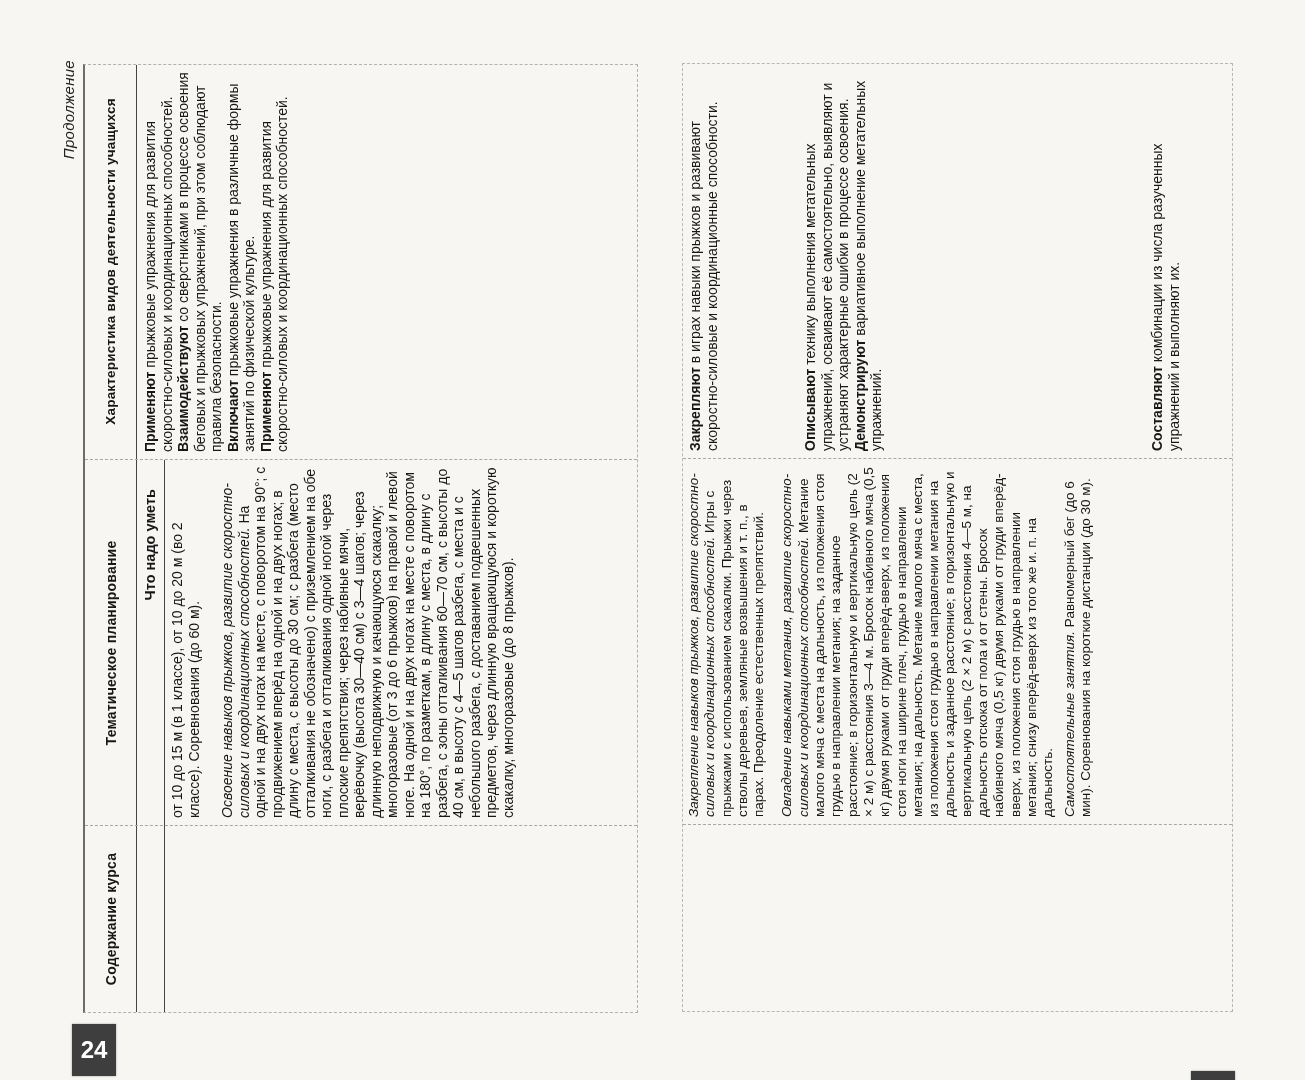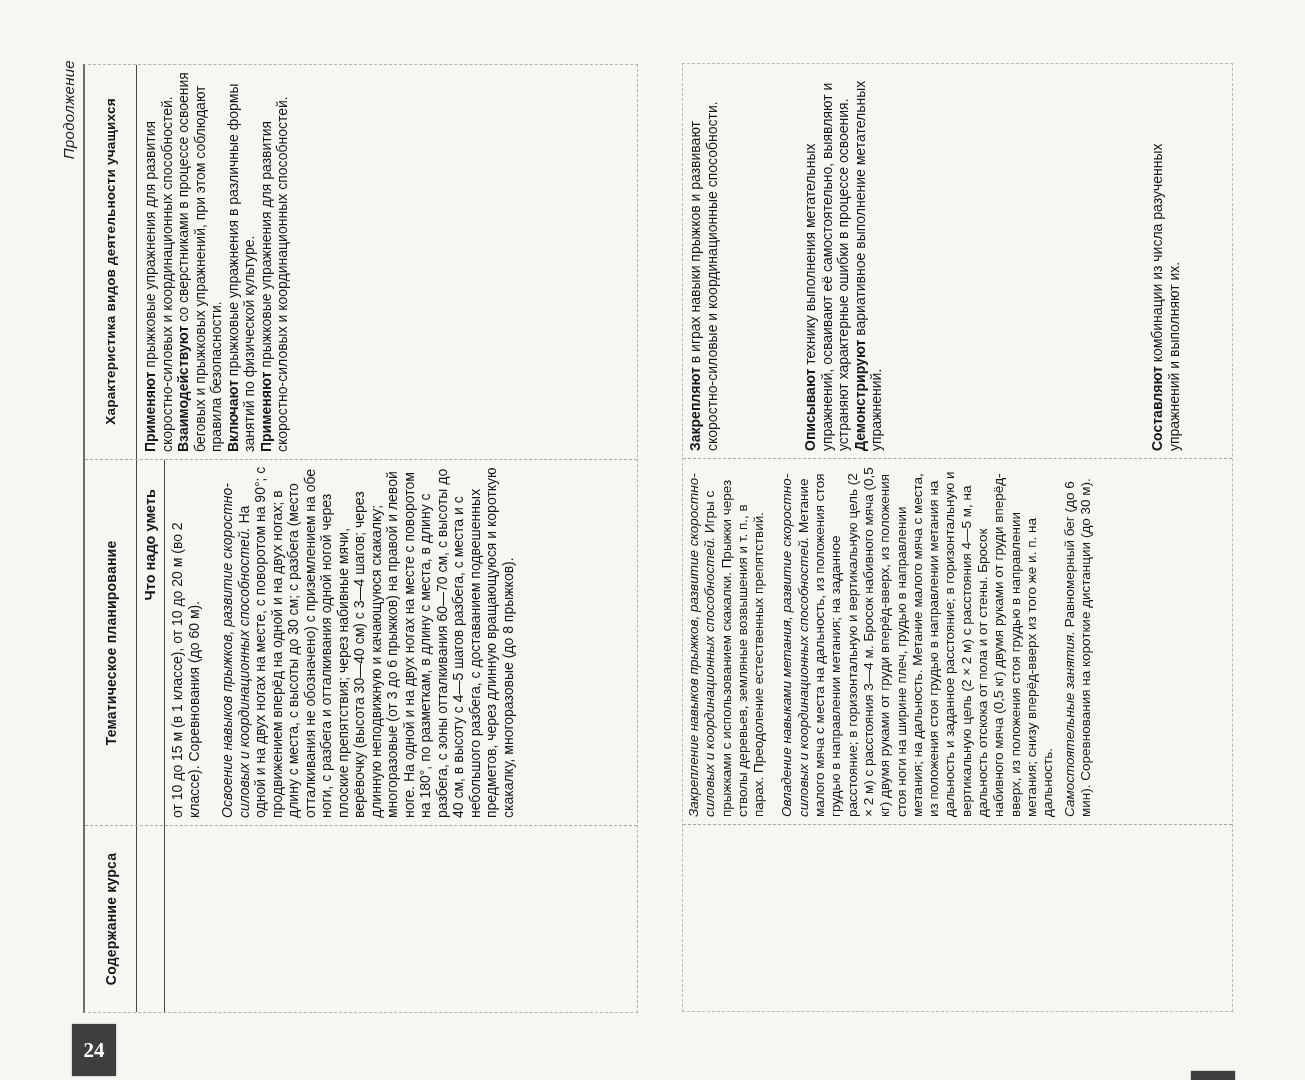--- a/index.html
+++ b/index.html
@@ -62,23 +62,22 @@
   .rbody2 .p3{margin-top:5px;}
   .rbody3{position:absolute;left:560px;top:0;width:383px;height:100%;}
   .rbody3 .blk{position:absolute;left:0;width:100%;}
   .blk1{top:4px;} .blk2{top:119px;} .blk3{top:466px;}
 
   
   .badge{
     position:absolute;width:44px;height:52px;
     background:var(--badge-bg,#3e3e3e);color:var(--badge-text,#ffffff);
     display:flex;align-items:center;justify-content:center;
-    font-weight:bold;font-size:21px;
+    font-weight:bold;font-size:24px;
     box-shadow:0 0 2px rgba(0,0,0,.35);
-    font-family:Liberation Serif, serif;
   }
   #badge-24{left:72px;top:1024px;}
   #badge-25{left:1191px;top:1025px;height:50px;margin-top:46px;}
 </style>
 </head>
 <body style="background: rgb(247, 246, 243); --badge-bg: #3e3e3e; --badge-text: #ffffff;">
 
 <div class="rot-wrap" id="left-wrap">
   <div class="rot-inner">
 

